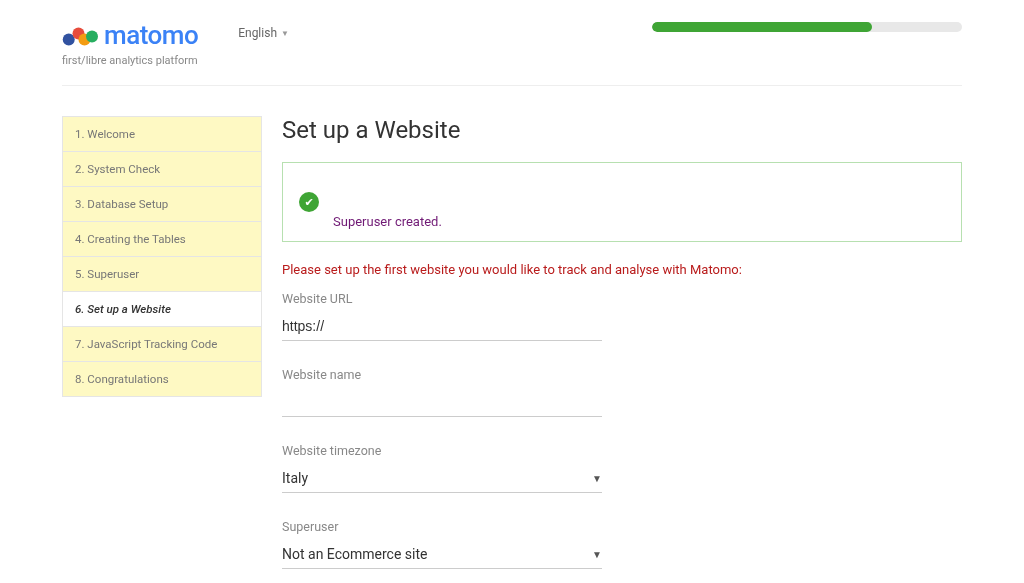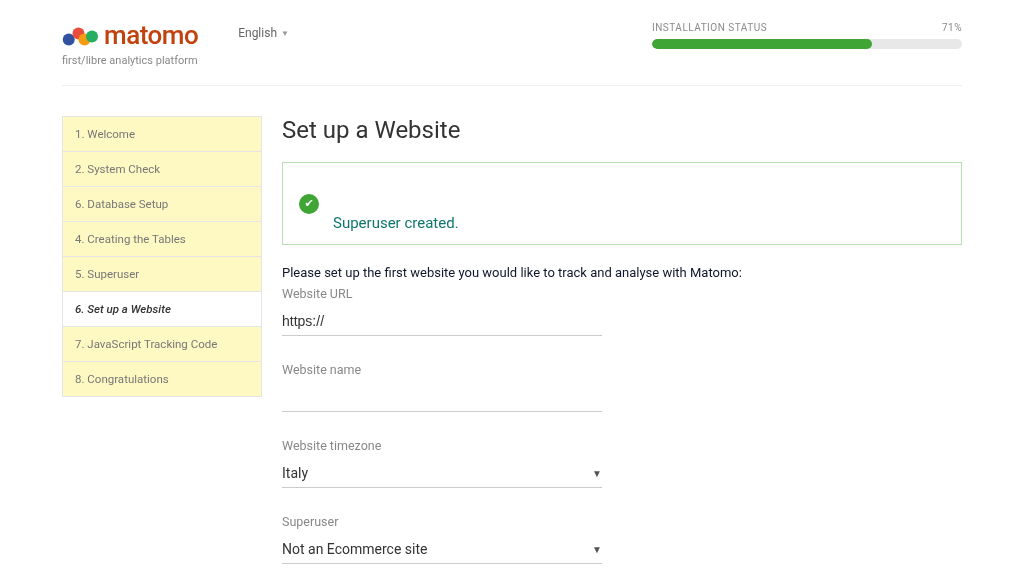--- a/index.html
+++ b/index.html
@@ -4,21 +4,21 @@
 <style>
 * { margin: 0; padding: 0; box-sizing: border-box; }
 body { font-family: -apple-system, BlinkMacSystemFont, "Segoe UI", Roboto, Arial, sans-serif; background: #fff; color: #333; }
 .container { max-width: 960px; margin: 0 auto; padding: 20px 30px; }
 
 
 .header { display: flex; align-items: flex-start; padding-bottom: 18px; border-bottom: 1px solid #eee; }
 .logo-block { display: flex; flex-direction: column; }
 .logo-row { display: flex; align-items: center; gap: 6px; }
 .logo-mark { width: 36px; height: 24px; position: relative; }
-.logo-text { font-size: 26px; font-weight: 500; color: #c2410c; letter-spacing: -0.5px; }
+.logo-text { font-size: 26px; font-weight: 500; color: #3b82f6; letter-spacing: -0.5px; }
 .tagline { font-size: 11px; color: #888; margin-top: 4px; }
 .lang { margin-left: 40px; font-size: 12px; color: #666; display: flex; align-items: center; gap: 4px; padding-top: 6px; cursor: pointer; justify-content: flex-end; }
 .lang .caret { font-size: 8px; color: #999; }
 
 .progress-block { margin-left: auto; width: 310px; padding-top: 2px; }
 .progress-head { display: flex; justify-content: space-between; font-size: 10px; color: #8a8a8a; letter-spacing: 0.5px; margin-bottom: 6px; }
 .progress-bar { height: 10px; background: #e8e8e8; border-radius: 5px; overflow: hidden; }
 .progress-fill { height: 100%; background: #3fa535; border-radius: 5px; }
 
 
@@ -28,23 +28,23 @@
 .step { padding: 10px 12px; font-size: 11.5px; color: #777; border-bottom: 1px solid #e5e5e5; cursor: default; }
 .step:last-child { border-bottom: none; }
 .step.active { background: #fff; color: #333; font-weight: 500; font-style: italic; }
 
 .main { flex: 1; }
 .page-title { font-size: 24px; font-weight: 400; color: #333; margin-bottom: 18px; }
 
 .notice { border: 1px solid #b7e0b0; background: #fff; padding: 12px 16px; display: flex; align-items: center; gap: 14px; margin-bottom: 20px; }
 .notice-icon { width: 20px; height: 20px; background: #3fa535; border-radius: 50%; display: flex; align-items: center; justify-content: center; color: #fff; font-size: 11px; position: relative; }
 .notice-icon::before { content: "✔"; }
-.notice-text { color: #0f766e; font-size: 15px; margin-top: 39px; }
+.notice-text { color: #701a75; font-size: 13px; margin-top: 39px; }
 
-.intro { font-size: 13px; color: #0f172a; margin-bottom: 6px; }
+.intro { font-size: 13px; color: #b91c1c; margin-bottom: 14px; }
 
 .field { margin-bottom: 26px; max-width: 320px; }
 .field-label { font-size: 12.5px; color: #888; margin-bottom: 6px; display: block; }
 .field-input { width: 100%; border: none; border-bottom: 1px solid #ccc; padding: 6px 0; font-size: 14px; color: #333; background: transparent; outline: none; }
 .field-select { width: 100%; border: none; border-bottom: 1px solid #ccc; padding: 6px 0; font-size: 14px; color: #333; background: transparent; outline: none; display: flex; justify-content: space-between; align-items: center; cursor: pointer; }
 .field-select .caret { font-size: 10px; color: #555; }
 
 .btn-next { background: #3fa535; color: #fff; border: none; padding: 10px 22px; font-size: 12px; letter-spacing: 1px; cursor: pointer; border-radius: 2px; margin-top: 10px; box-shadow: 0 1px 2px rgba(0,0,0,0.15); }
 </style>
 </head>
@@ -64,36 +64,32 @@
         </span>
         <span class="logo-text">matomo</span>
       </div>
       <span class="tagline">first/libre analytics platform</span>
     </div>
     <div class="lang">
       <span>English</span>
       <span class="caret">▼</span>
     </div>
     <div class="progress-block">
-      <div class="progress-head">
-        <span>INSTALLATION STATUS</span>
-        <span>71%</span>
-      </div>
       <div class="progress-bar">
         <div class="progress-fill" style="width:71%"></div>
       </div>
     </div>
   </div>
 
   <div class="content">
     <aside class="sidebar">
       <div class="steps">
         <div class="step">1. Welcome</div>
         <div class="step">2. System Check</div>
-        <div class="step">6. Database Setup</div>
+        <div class="step">3. Database Setup</div>
         <div class="step">4. Creating the Tables</div>
         <div class="step">5. Superuser</div>
         <div class="step active">6. Set up a Website</div>
         <div class="step">7. JavaScript Tracking Code</div>
         <div class="step">8. Congratulations</div>
       </div>
     </aside>
 
     <main class="main">
       <h1 class="page-title">Set up a Website</h1>

